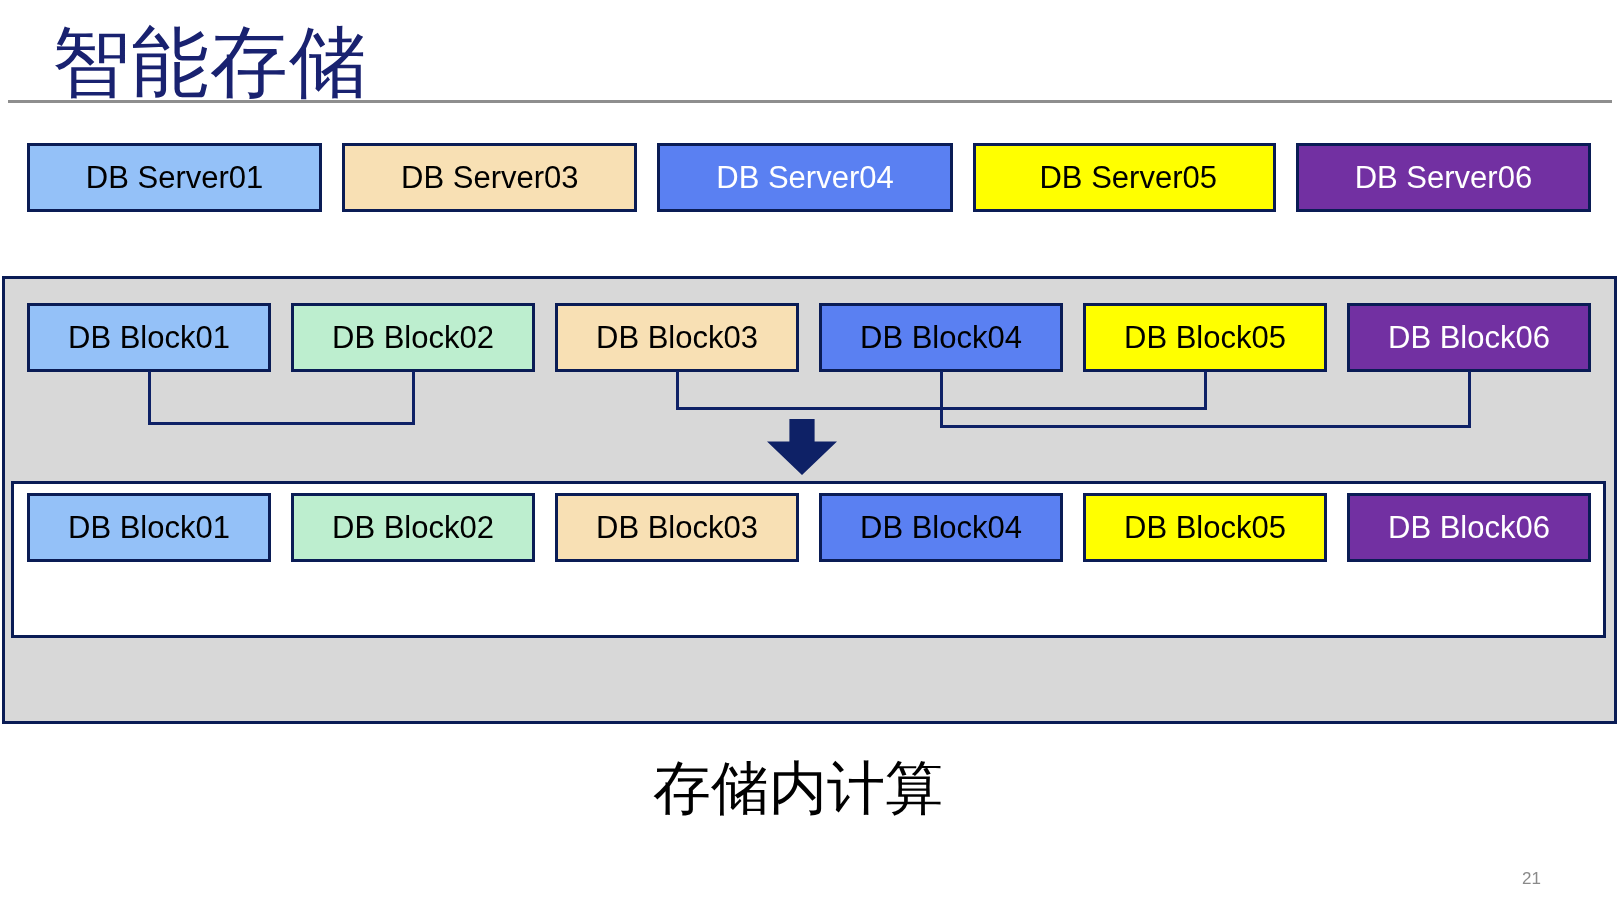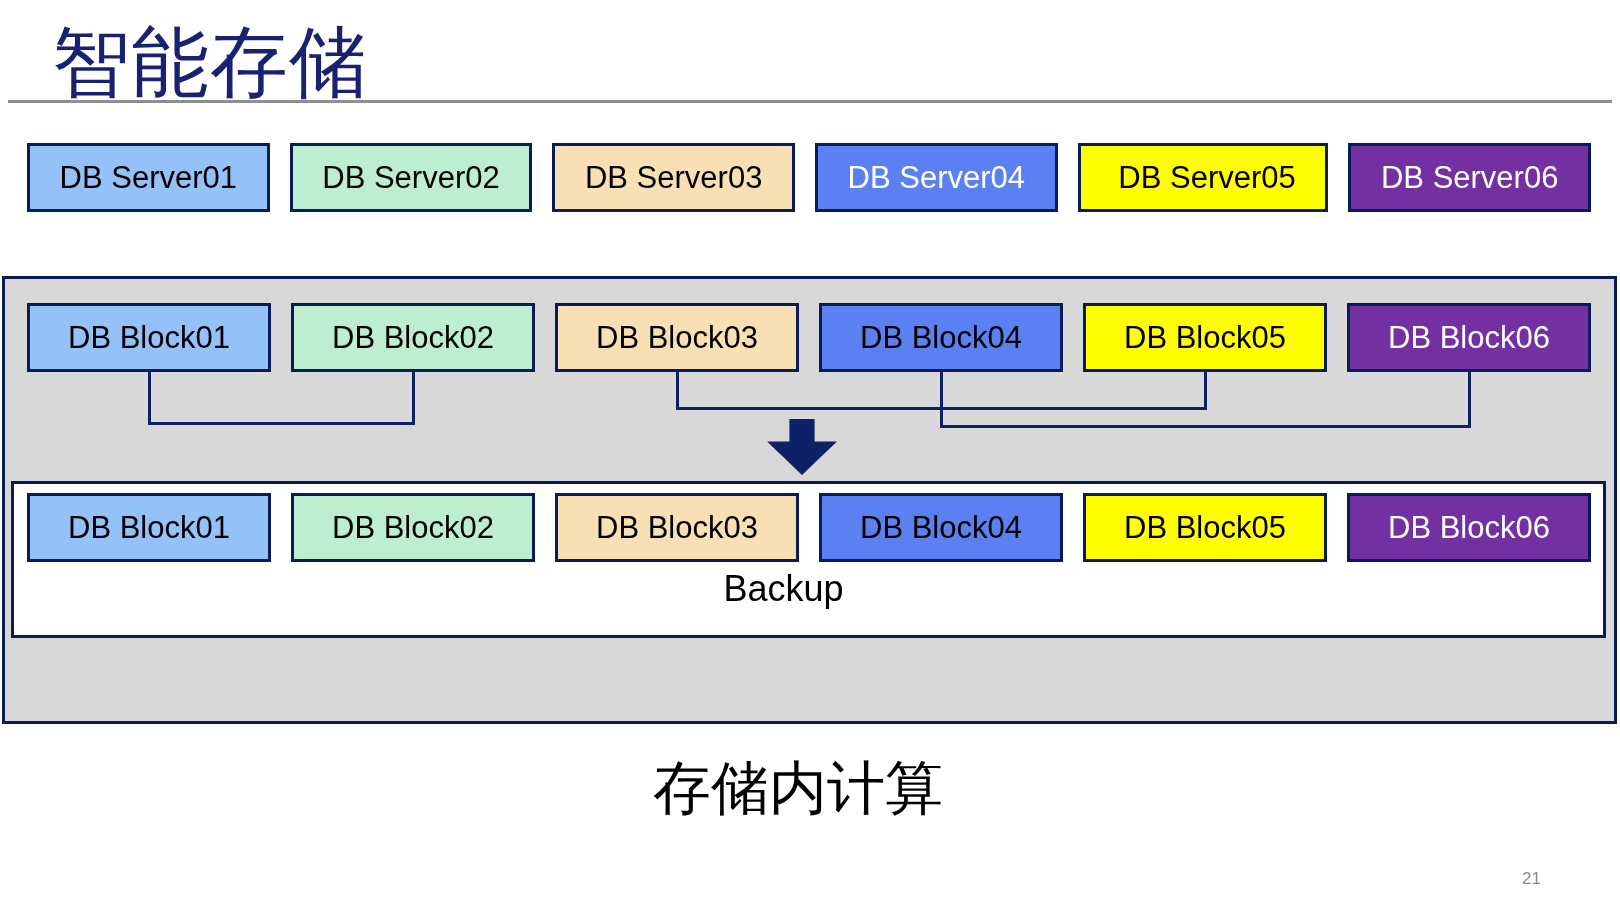--- a/index.html
+++ b/index.html
@@ -65,21 +65,20 @@
 </head>
 <body>
 
 <div class="slide">
 
   <h1 class="title">智能存储</h1>
   <div class="title-rule"></div>
 
   <div class="box-row server-row">
       <div class="box" style="background: rgb(148, 193, 248); color: rgb(0, 0, 0);">DB Server01</div>
-      <div class="box" style="background: rgb(189, 238, 207); color: rgb(0, 0, 0);">DB Server02</div>
       <div class="box" style="background: rgb(248, 224, 180); color: rgb(0, 0, 0);">DB Server03</div>
       <div class="box" style="background: rgb(90, 128, 242); color: #ffffff;">DB Server04</div>
       <div class="box" style="background: rgb(255, 255, 0); color: rgb(0, 0, 0); padding-left: 8px;">DB Server05</div>
       <div class="box" style="background: rgb(114, 48, 162); color: rgb(255, 255, 255);">DB Server06</div>
     </div>
 
   <div class="storage-panel"></div>
 
   <div class="box-row block-row-top">
       <div class="box" style="background: rgb(148, 193, 248); color: rgb(0, 0, 0);">DB Block01</div>
@@ -108,21 +107,20 @@
 
   <div class="box-row block-row-bottom">
       <div class="box" style="background: rgb(148, 193, 248); color: rgb(0, 0, 0);">DB Block01</div>
       <div class="box" style="background: rgb(189, 238, 207); color: rgb(0, 0, 0);">DB Block02</div>
       <div class="box" style="background: rgb(248, 224, 180); color: rgb(0, 0, 0);">DB Block03</div>
       <div class="box" style="background: rgb(90, 128, 242); color: rgb(0, 0, 0);">DB Block04</div>
       <div class="box" style="background: rgb(255, 255, 0); color: rgb(0, 0, 0);">DB Block05</div>
       <div class="box" style="background: rgb(114, 48, 162); color: rgb(255, 255, 255);">DB Block06</div>
     </div>
 
-  <div class="backup-label">Backup</div>
 
 
   <div class="caption">
     <div>存储内计算</div>
   </div>
 
   <div class="page-number">21</div>
 </div>
 
 </body></html>

